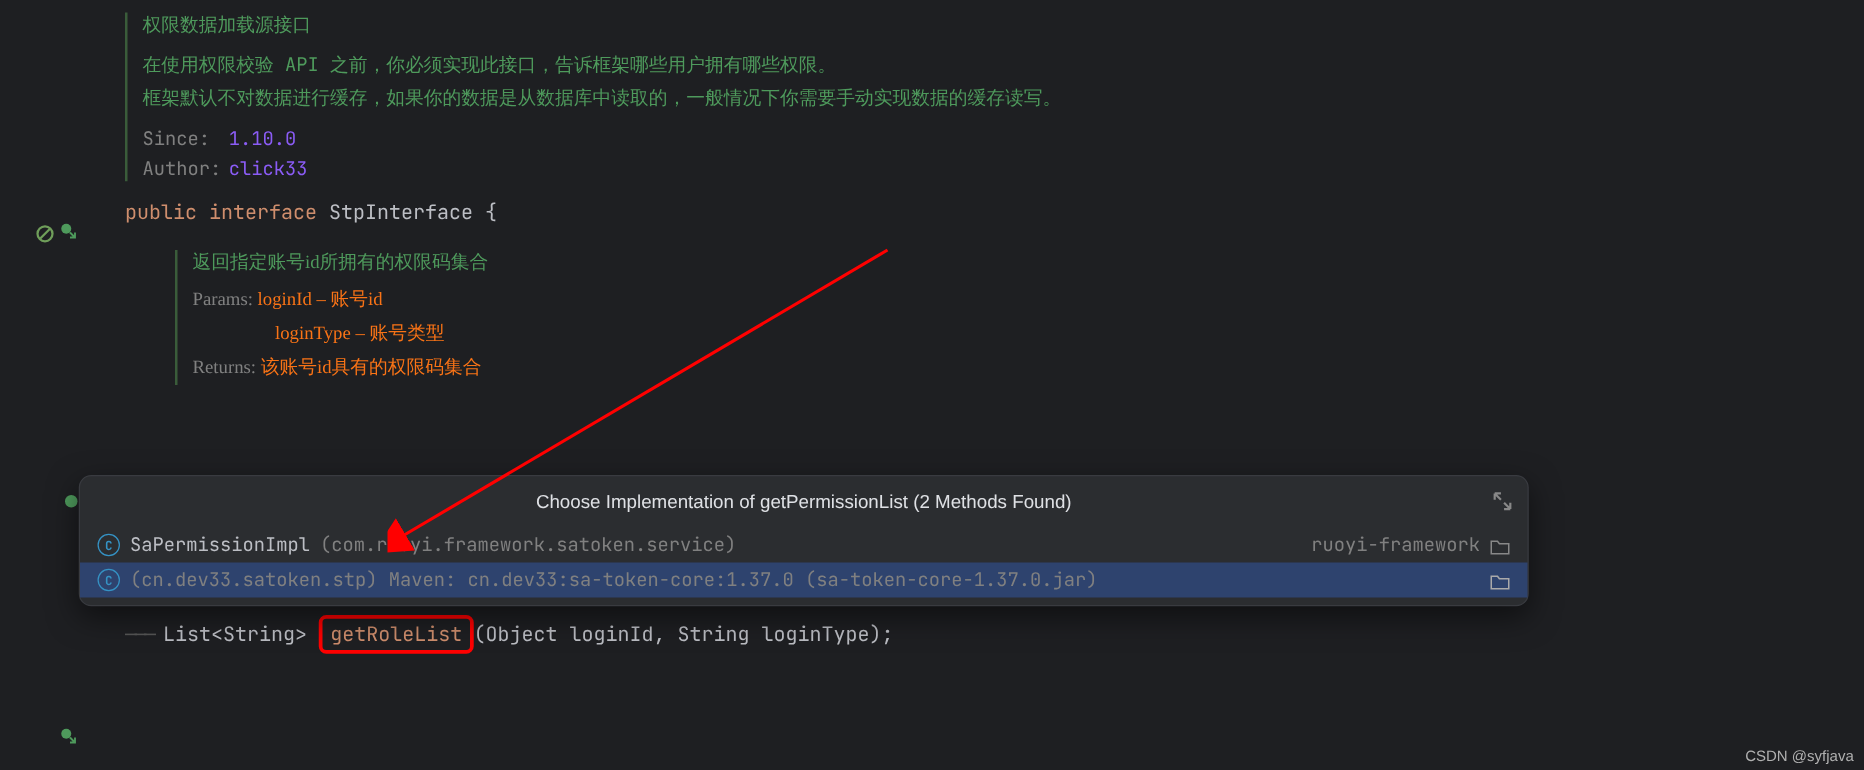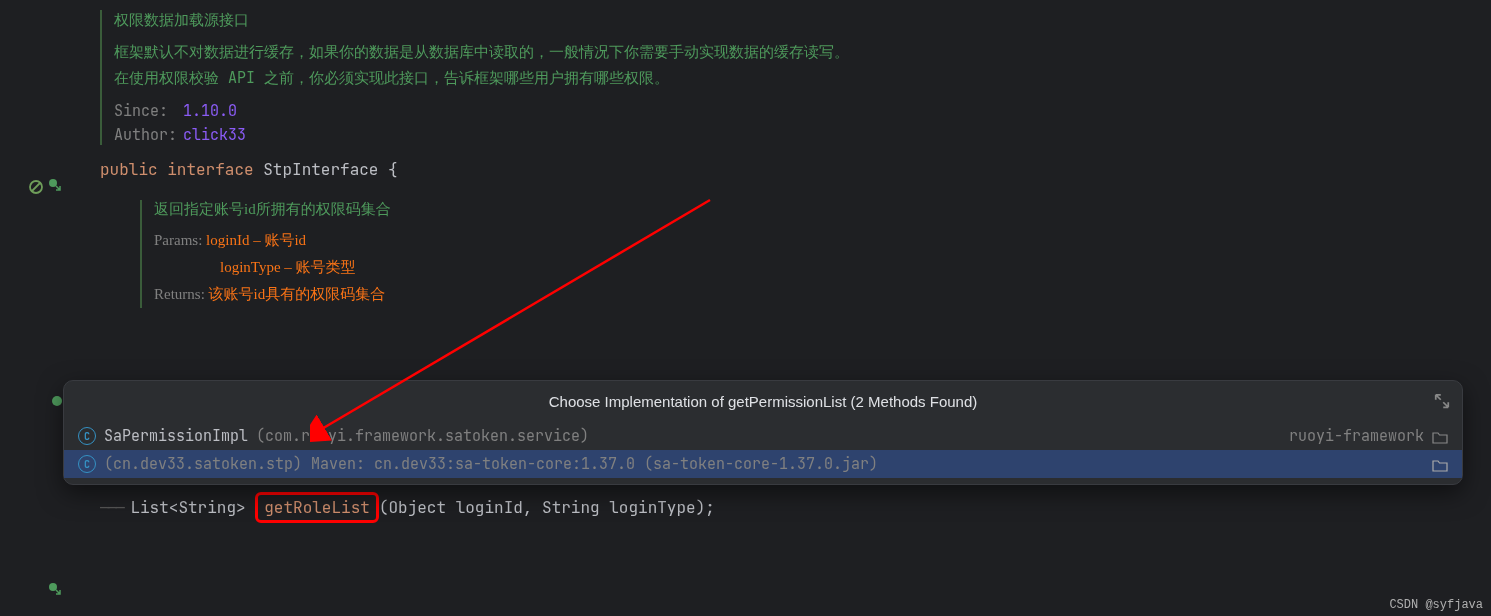--- a/index.html
+++ b/index.html
@@ -93,21 +93,21 @@
     font-size: 16px;
   }
   .leading-line {
     color: #555;
     letter-spacing: -2px;
   }
   .popup {
     position: absolute;
     left: 63px;
     top: 380px;
-    width: 1400px;
+    width: 1160px;
     background: #2b2d30;
     border: 1px solid #393b40;
     border-radius: 10px;
     box-shadow: 0 8px 24px rgba(0,0,0,0.5);
     z-index: 10;
     padding-bottom: 6px;
   }
   .popup-header {
     padding: 12px 16px;
     text-align: center;
@@ -156,21 +156,21 @@
   .popup-row .folder-icon {
     width: 16px; height: 14px;
     flex-shrink: 0;
   }
   .watermark {
     position: absolute;
     right: 8px;
     bottom: 4px;
     color: #b0b0b0;
     font-size: 12px;
-    font-family: Liberation Mono, monospace;
+    font-family: Liberation Sans, sans-serif;
   }
   svg.arrow {
     position: absolute;
     left: 310px;
     top: 190px;
     z-index: 20;
     pointer-events: none;
   }
   .icon-circle-green-fill {
     width: 10px; height: 10px; border-radius: 50%;
@@ -209,22 +209,22 @@
           <path d="M8 8 L12 12 M12 8 L12 12 L8 12" stroke="#4e9a5c" stroke-width="1.5" fill="none"></path>
         </svg>
     </span>
   </div>
 </div>
 
 <div class="editor">
 
   <div class="doc-block">
     <div class="doc-title">权限数据加载源接口</div>
+    <div class="doc-text">在使用权限校验 API 之前，你必须实现此接口，告诉框架哪些用户拥有哪些权限。</div>
     <div class="doc-text">框架默认不对数据进行缓存，如果你的数据是从数据库中读取的，一般情况下你需要手动实现数据的缓存读写。</div>
-    <div class="doc-text">在使用权限校验 API 之前，你必须实现此接口，告诉框架哪些用户拥有哪些权限。</div>
     <div class="doc-meta">
       <span class="doc-meta-label">Since:</span>
       <span class="doc-meta-val">1.10.0</span>
     </div>
     <div class="doc-meta" style="margin-top:4px">
       <span class="doc-meta-label">Author:</span>
       <span class="doc-meta-val">click33</span>
     </div>
   </div>
 

